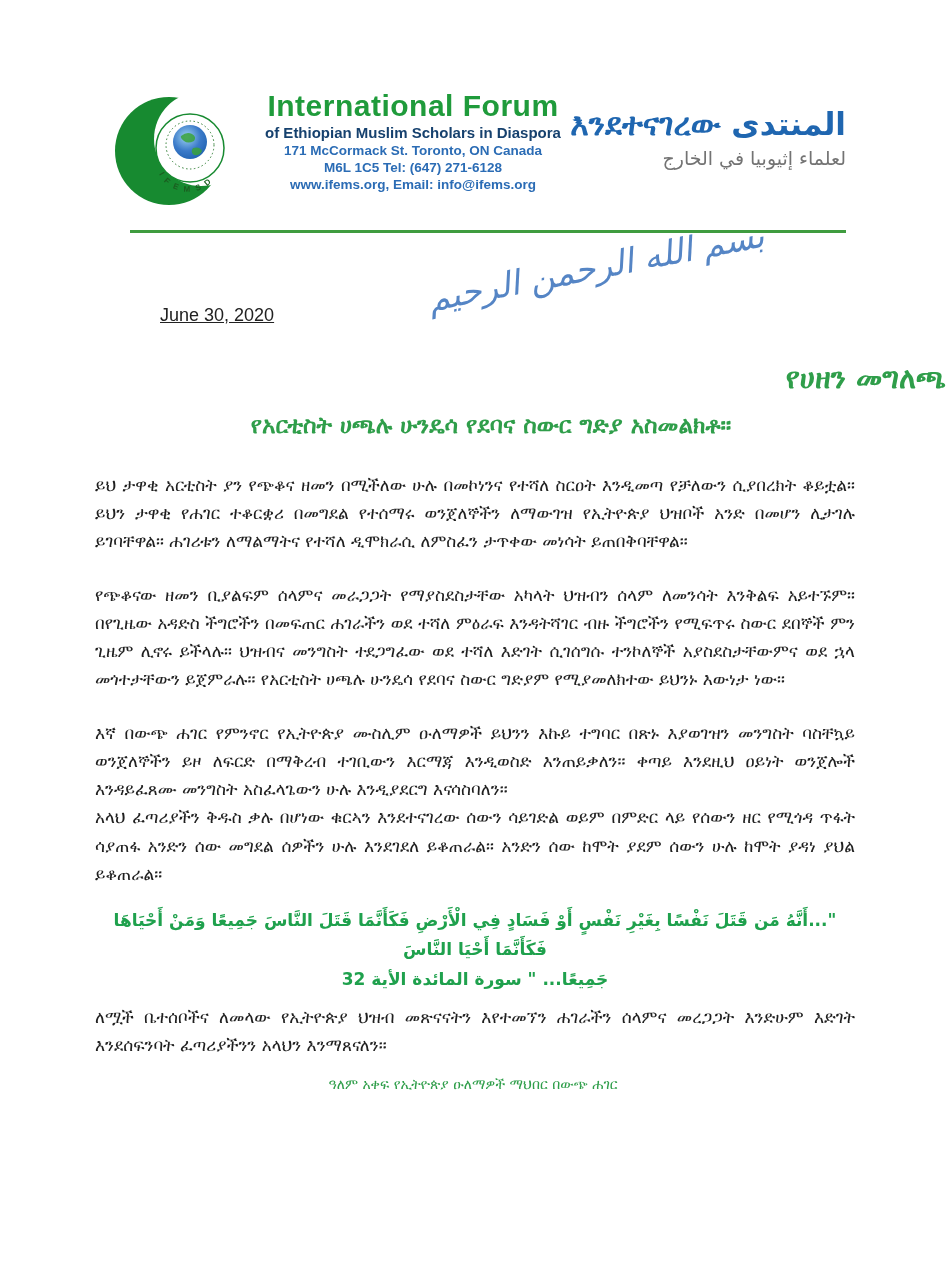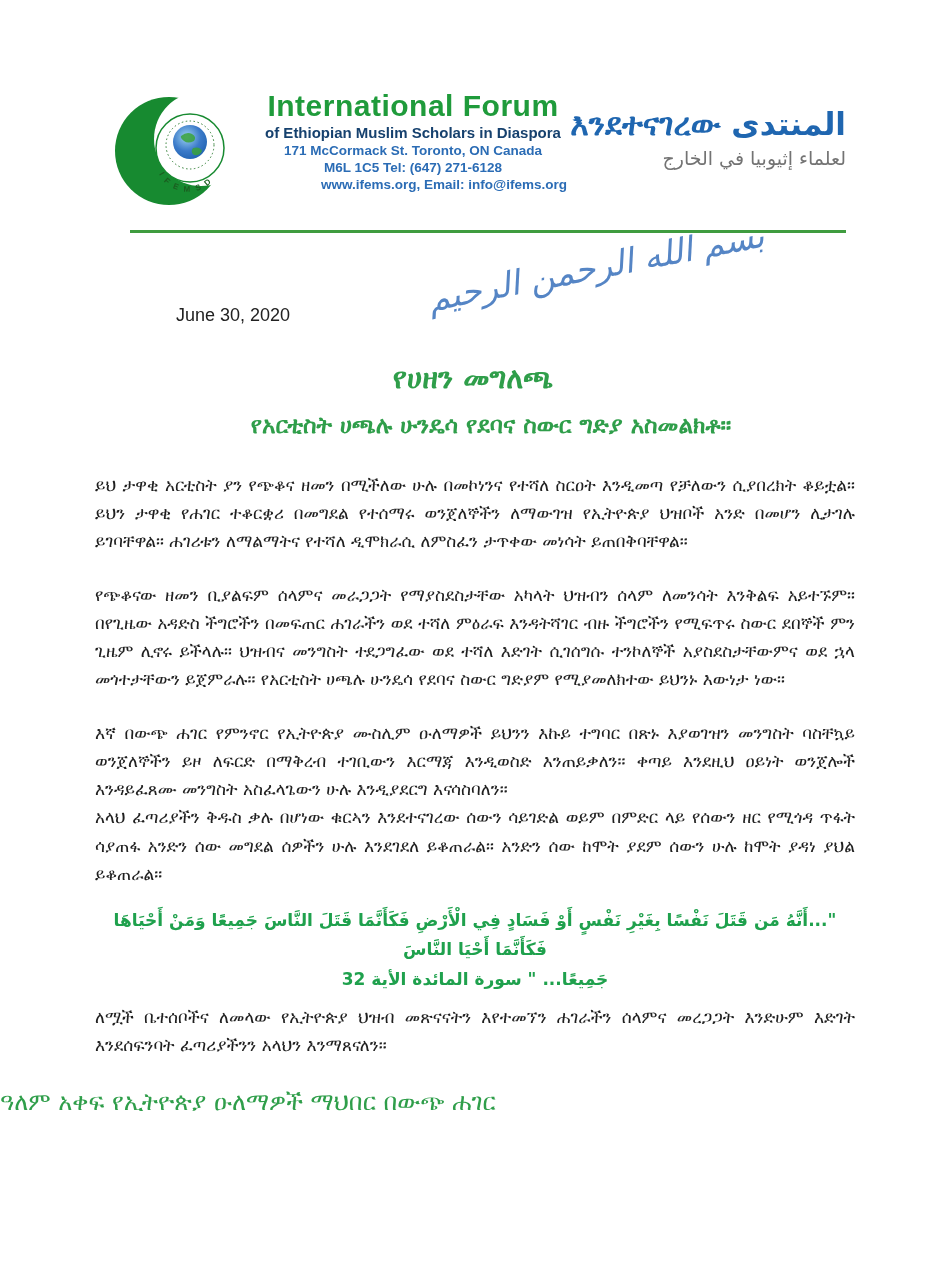--- a/index.html
+++ b/index.html
@@ -20,21 +20,21 @@
   .logo-wrap{width:132px;height:122px;flex:0 0 auto;}
   .org-block{
     text-align:center;
     margin-left:12px;
     width:308px;
     font-family:"Liberation Sans", sans-serif;
   }
   .org-name{color:#1f9b3b;font-size:30px;font-weight:bold;line-height:1.05;letter-spacing:.5px;}
   .org-sub{color:#16416e;font-size:15px;font-weight:bold;margin-top:2px;}
   .addr1,.addr2{color:#2b6cb5;font-size:13.5px;font-weight:bold;margin-top:2px;}
-  .addr3{color:#2b6cb5;font-size:13.5px;font-weight:bold;margin-top:2px;text-align:right;}
+  .addr3{color:#2b6cb5;font-size:13.5px;font-weight:bold;margin-top:2px;}
   .ar-block{
     margin-left:auto;
     text-align:right;
     padding-top:16px;
     font-family:"DejaVu Sans", sans-serif;
   }
   .ar-name{color:#1f66b0;font-size:31px;font-weight:bold;line-height:1.2;}
   .ar-sub{color:#737373;font-size:19px;margin-top:4px;}
   .rule{
     height:3px;background:#3f9c3f;border:none;
@@ -42,27 +42,27 @@
   }
   
   .bismillah-row{position:relative;height:122px;}
   .bismillah{
     position:absolute;left:425px;top:14px;
     color:#5585c5;font-size:34px;font-style:italic;
     transform:rotate(-11deg);
     white-space:nowrap;
   }
   .date{
-    position:absolute;left:176px;top:72px;
+    position:absolute;left:160px;top:72px;
     font-family:"Liberation Sans", sans-serif;
-    font-size:18px;color:#222;
+    font-size:18px;color:#222;text-decoration:underline;
   }
   
   .title{
-    margin:6px 0 0 0;text-align:center;
+    margin:6px 0 0 0;text-align:right;
     color:#2f9e4a;font-size:29px;font-weight:bold;
   }
   .subtitle{
     margin:16px 0 0 0;text-align:center;
     color:#2f9e4a;font-size:23px;font-weight:bold;padding-left:36px;
   }
   
   .bodytext{
     margin:32px 91px 0 95px;
     font-size:17px;line-height:1.65;
@@ -73,22 +73,22 @@
   .quran-ar{
     direction:rtl;text-align:center;
     color:#1fa14d;font-weight:bold;
     font-size:17px;line-height:1.75;
     margin:18px 0 8px 0;
   }
   .translation{margin:0 0 16px 0 !important;}
   .closing-par{margin:0 !important;}
   
   .signature{
-    margin-top:22px;
-    color:#2f9e4a;font-size:24px;line-height:1.75;
+    margin-top:13px;text-align:center;
+    color:#2f9e4a;font-size:14px;line-height:1.75;
   }
 </style>
 </head>
 <body>
 
 <div class="page">
 
   <header class="letterhead">
     <div class="logo-wrap">
       <svg width="132" height="122" viewBox="0 0 132 122">

